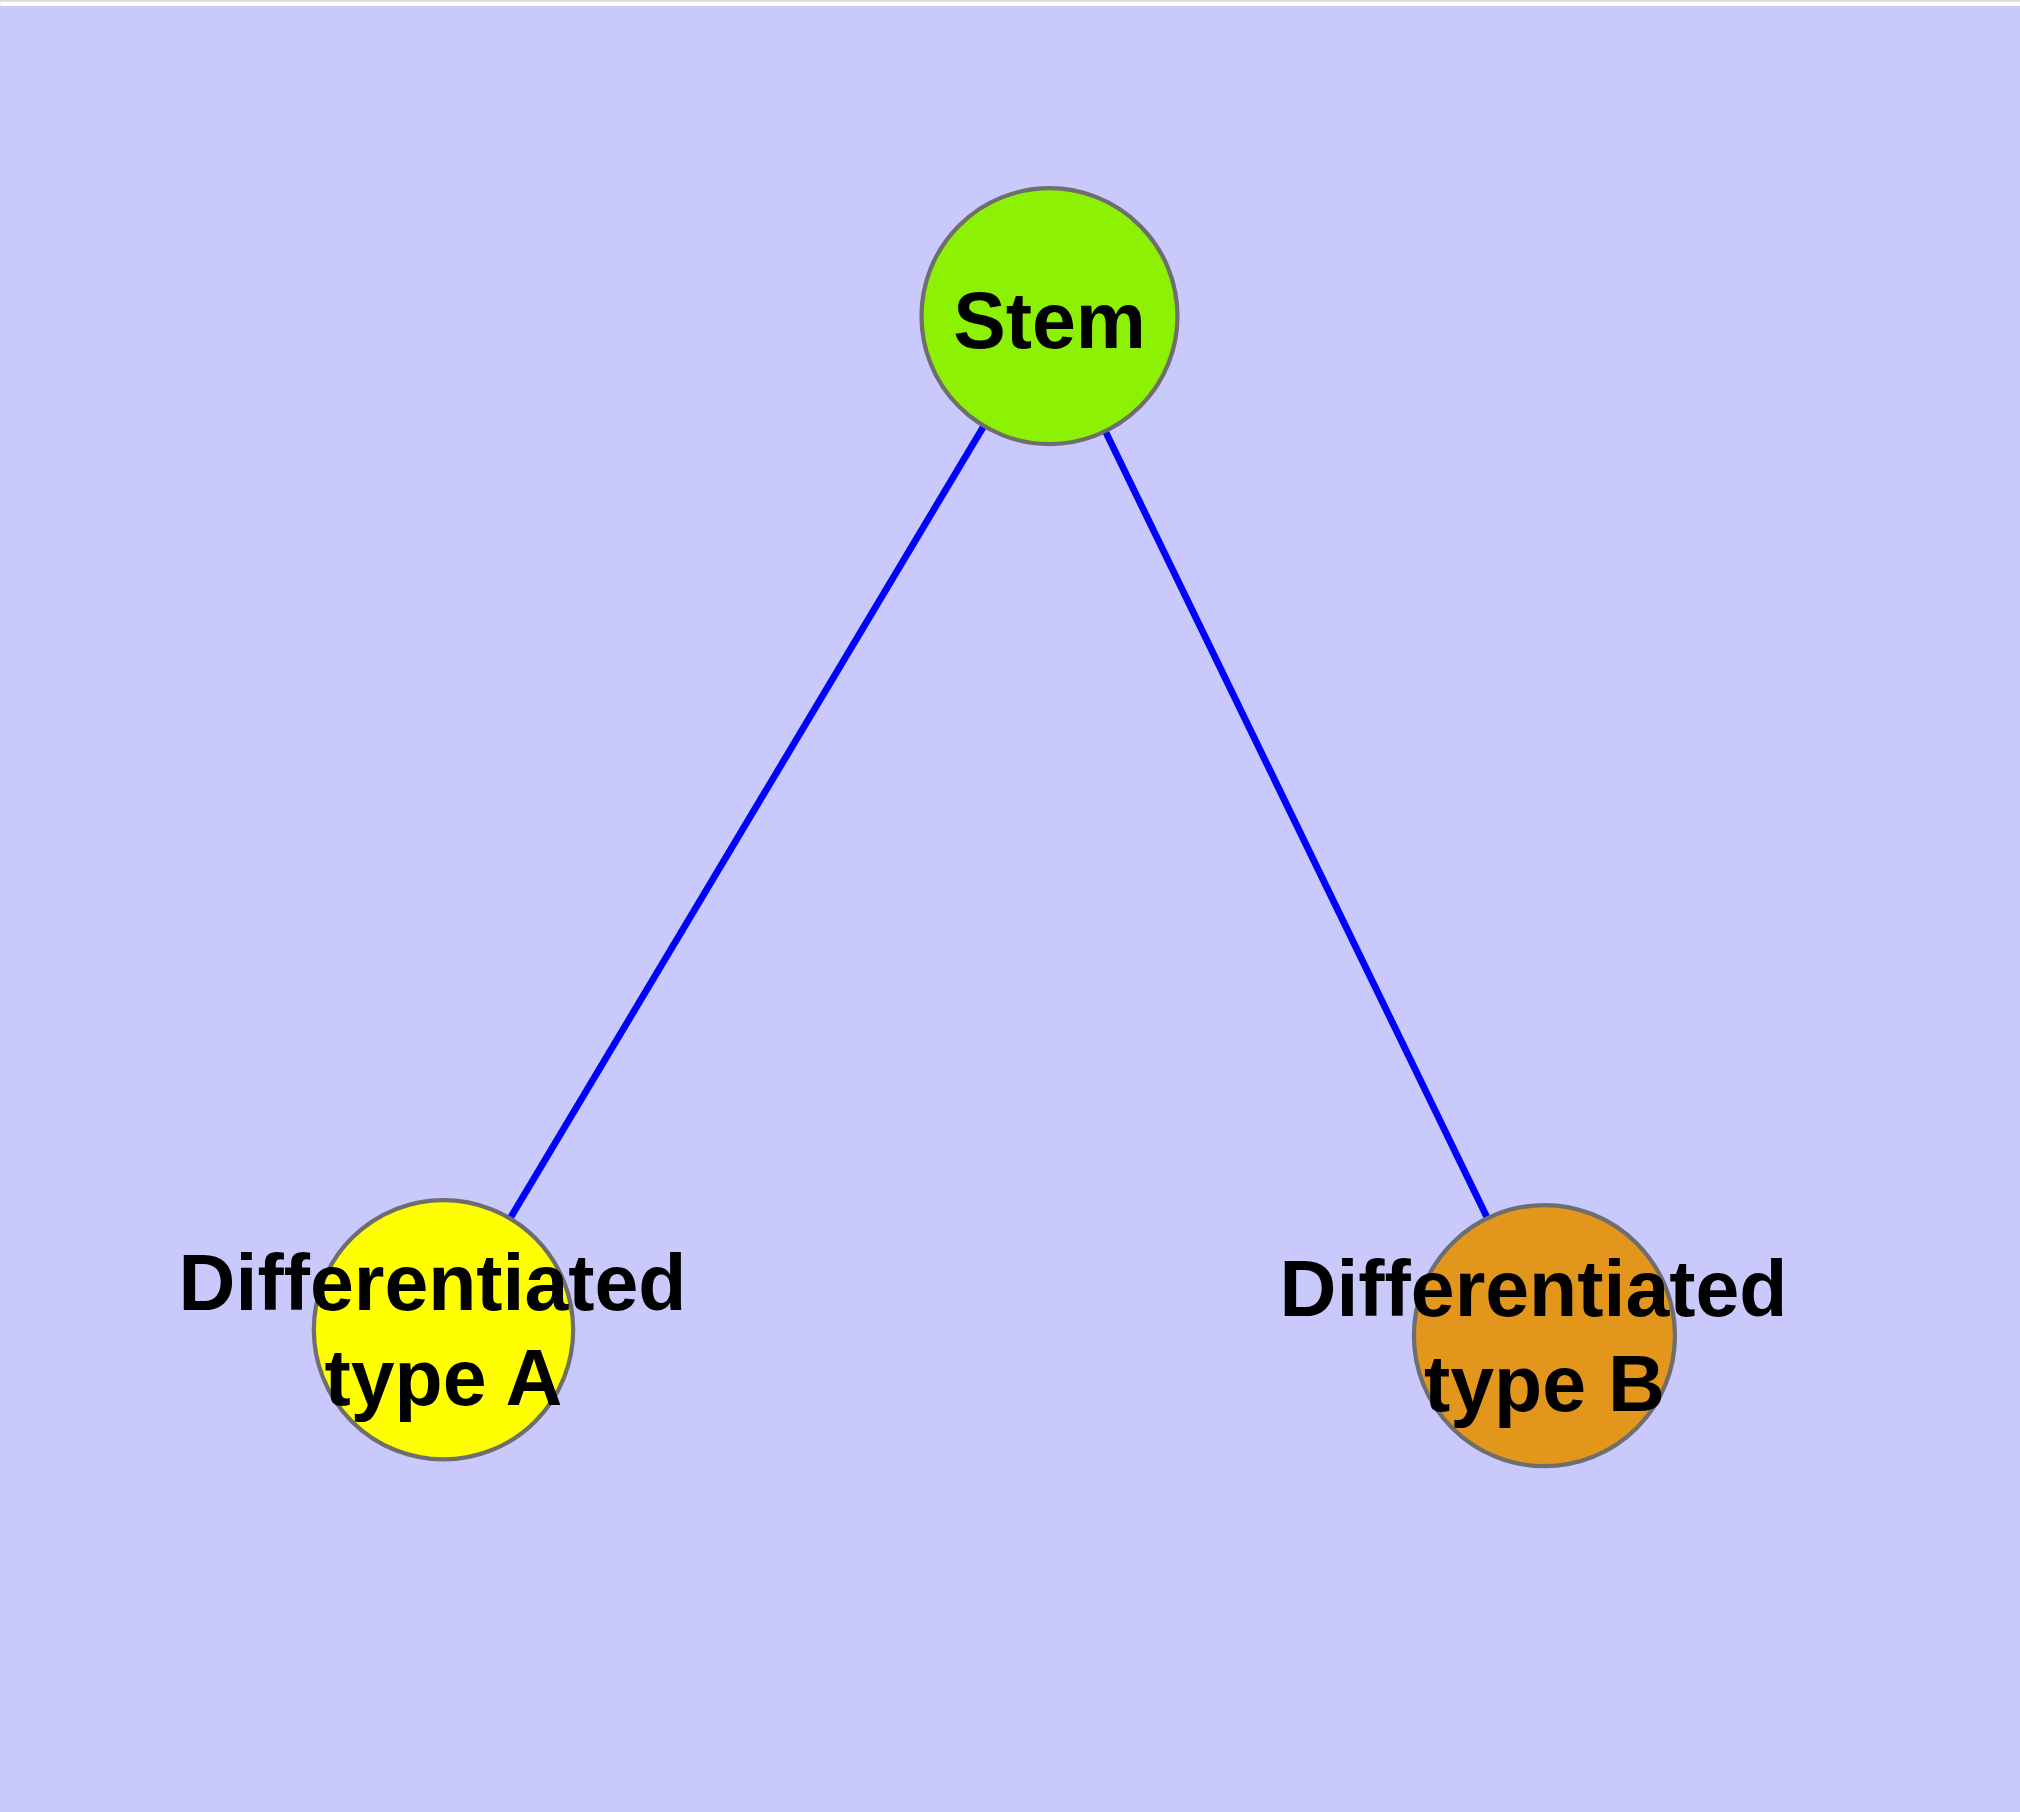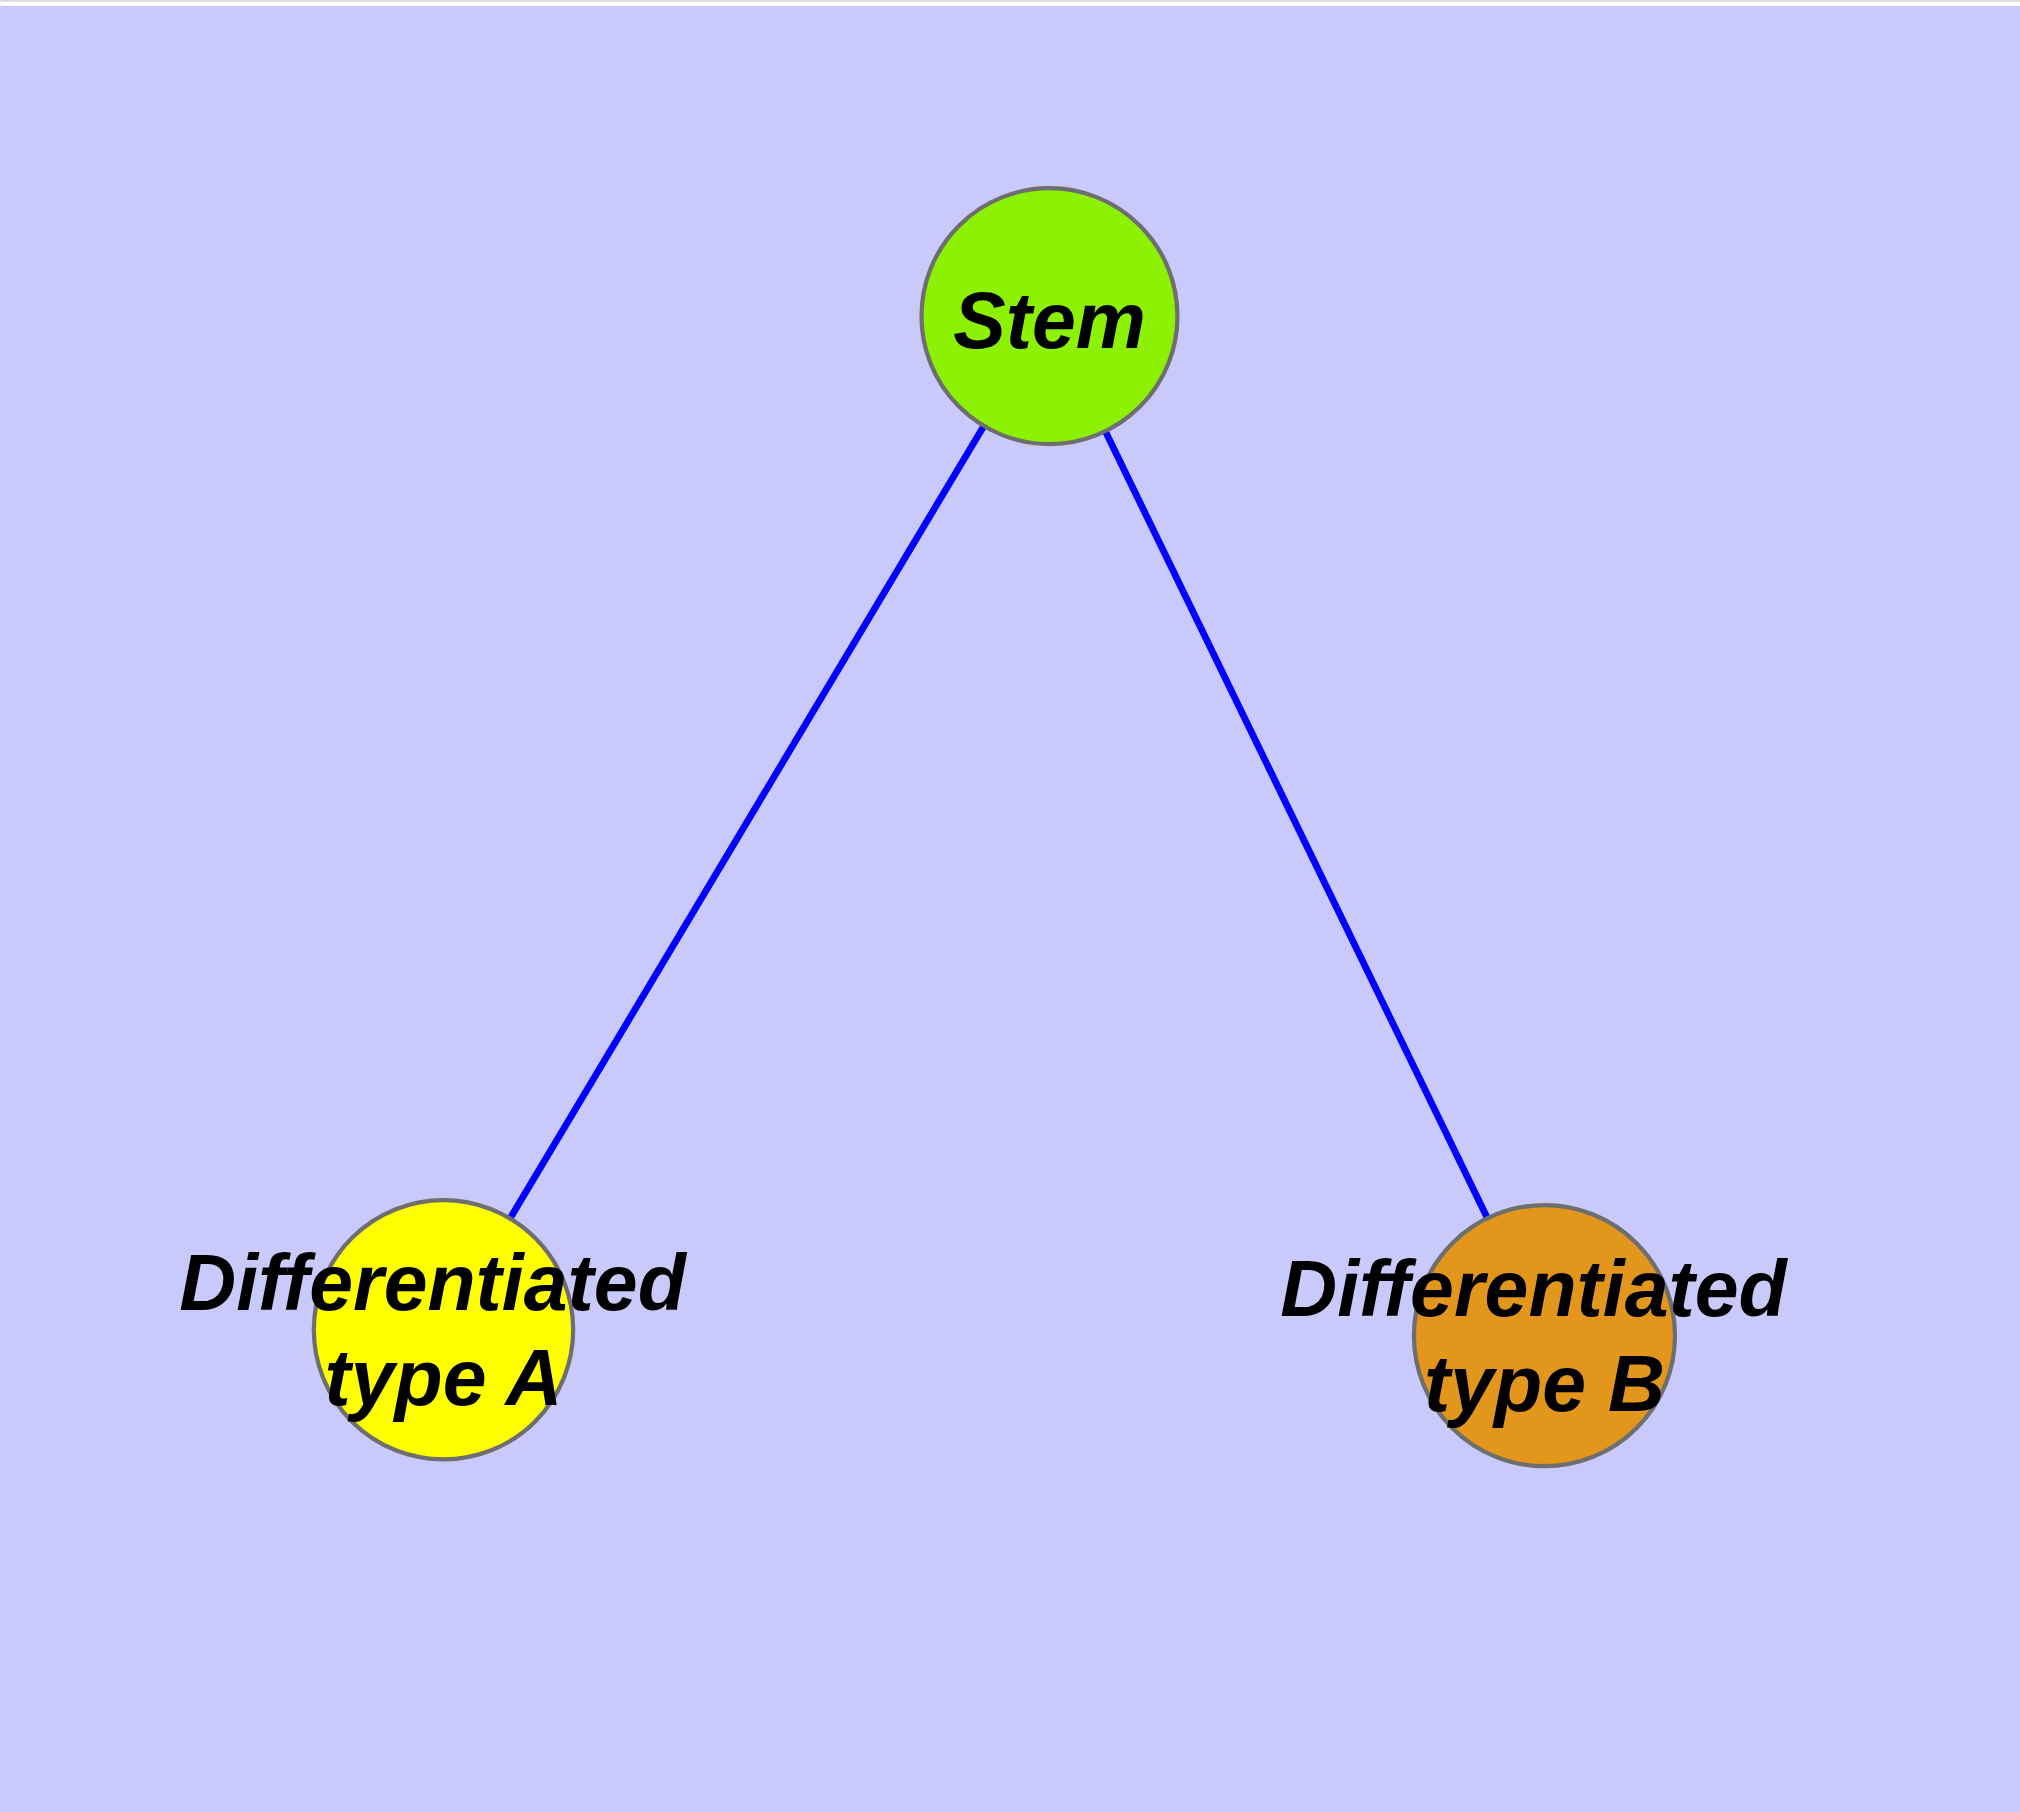--- a/index.html
+++ b/index.html
@@ -7,21 +7,20 @@
     padding: 0;
     width: 2021px;
     height: 1812px;
     overflow: hidden;
     background: #C9C9FB;
   }
   #stage {
     position: relative;
     width: 1684px;
     height: 1812px;
-    font-style: italic;
   }
   svg { display: block; }
   .node-label {
     font-family: "Liberation Sans", "DejaVu Sans", sans-serif;
     font-weight: bold;
     font-size: 93px;
     text-anchor: middle;
   }
   .edge-line {
     stroke-linecap: butt;

